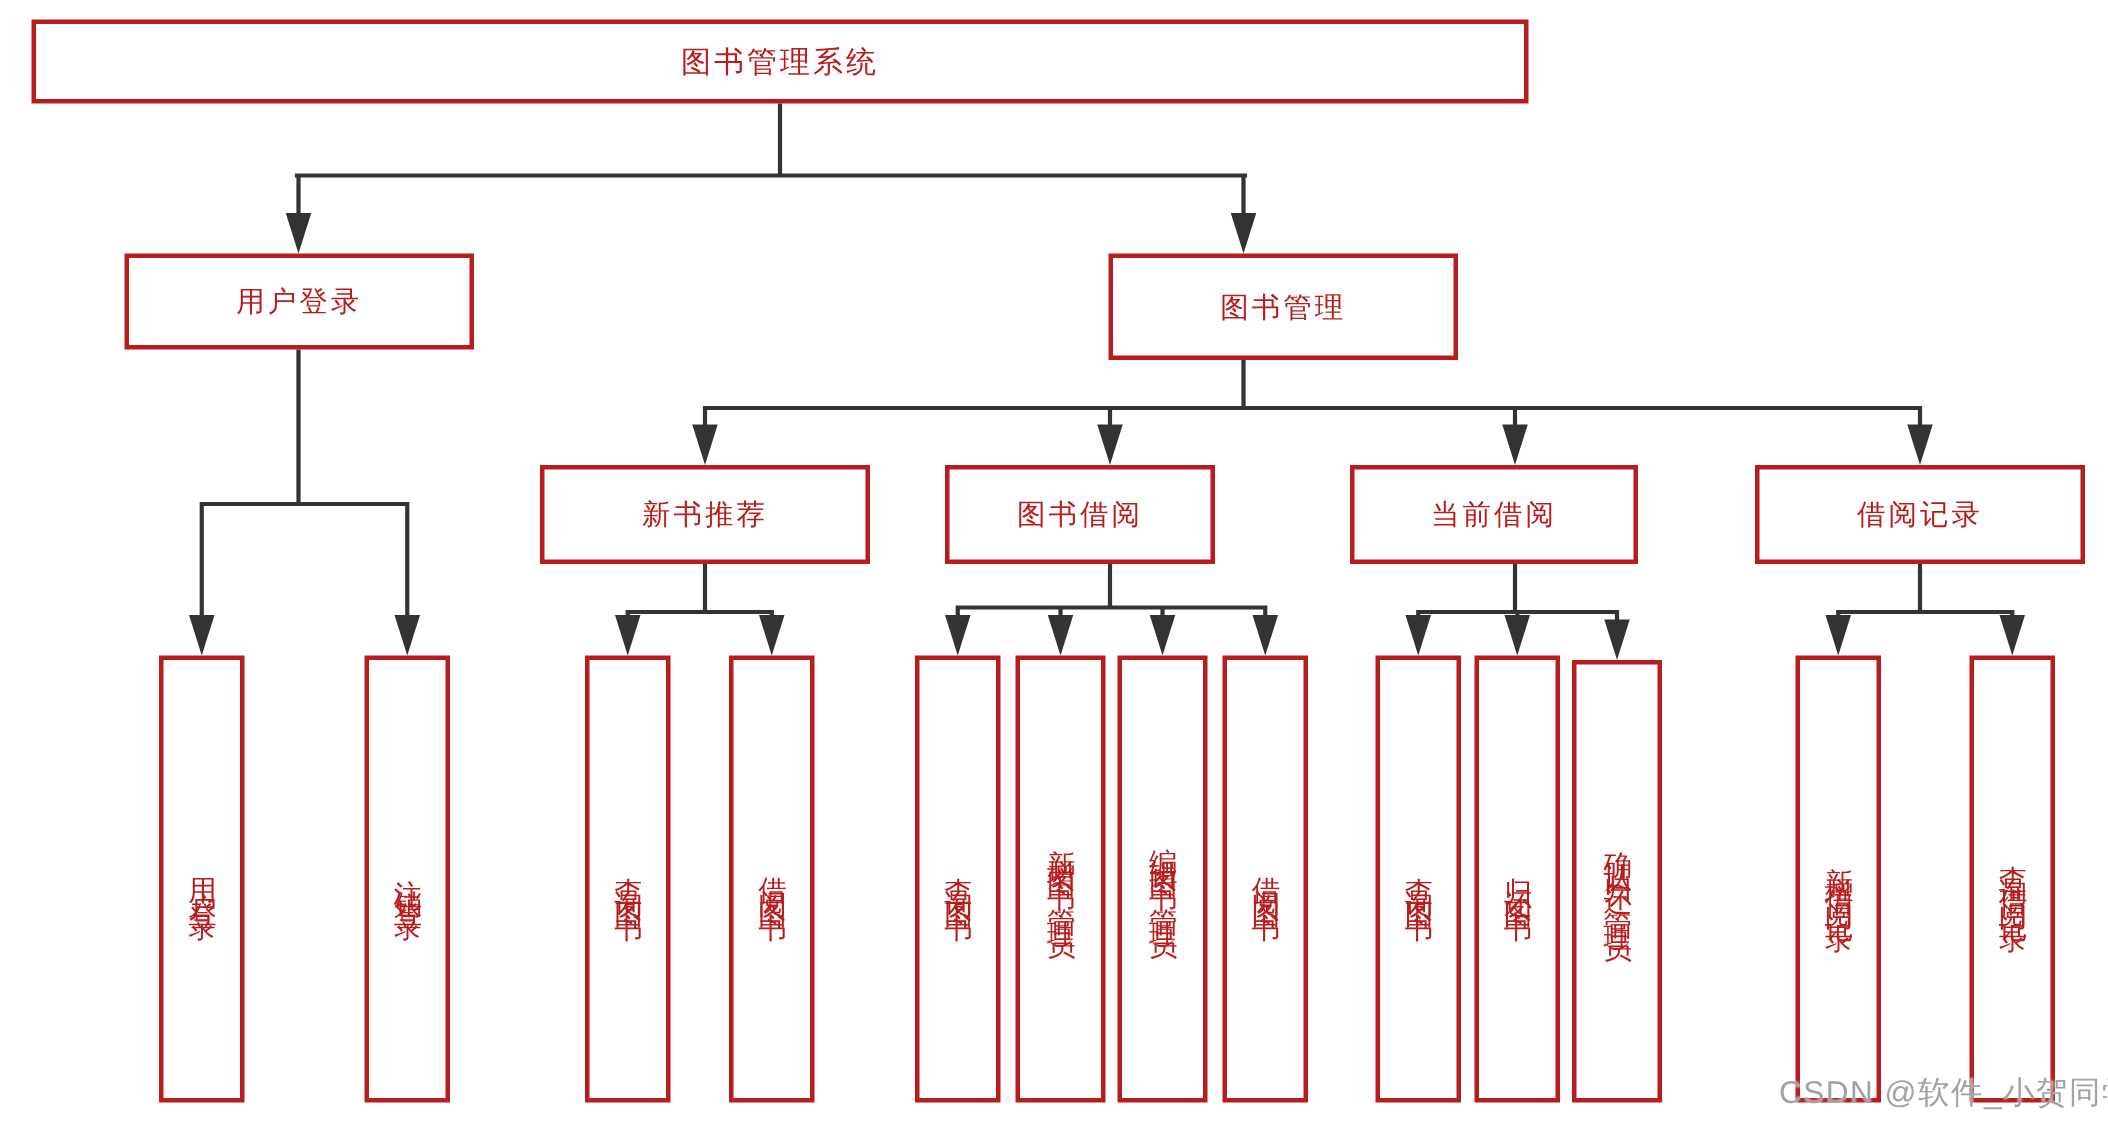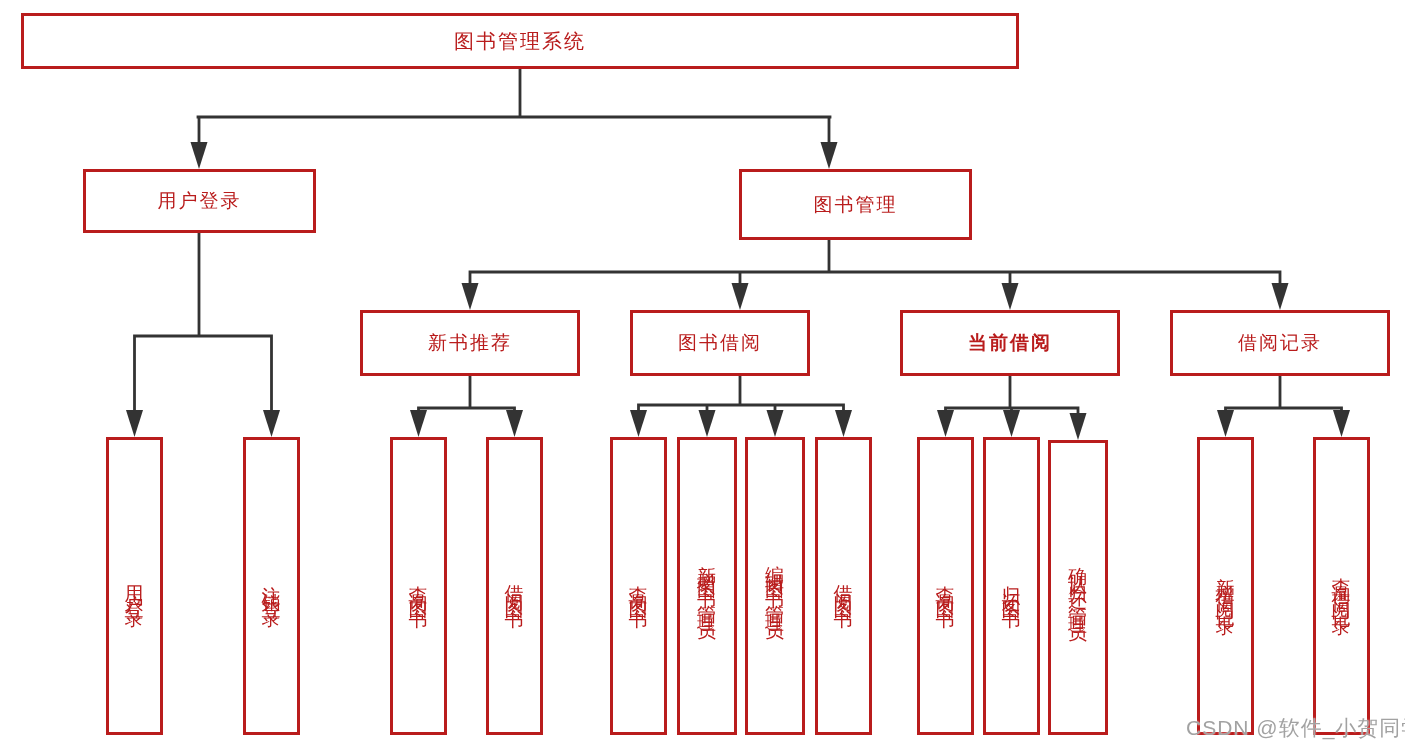--- a/index.html
+++ b/index.html
@@ -46,21 +46,21 @@
     letter-spacing: 0.42em;
     line-height: 1;
     white-space: nowrap;
   }
   
   .root-box        { left: 21px;   top: 13px;  width: 998px; height: 56px; }
   .n-user-login    { left: 83px;   top: 169px; width: 233px; height: 64px; }
   .n-book-mgmt     { left: 739px;  top: 169px; width: 233px; height: 71px; }
   .n-new-book      { left: 360px;  top: 310px; width: 220px; height: 66px; }
   .n-book-borrow   { left: 630px;  top: 310px; width: 180px; height: 66px; }
-  .n-cur-borrow    { left: 900px;  top: 310px; width: 220px; height: 66px; font-weight: bold; }
+  .n-cur-borrow    { left: 900px;  top: 310px; width: 192px; height: 66px; }
   .n-borrow-rec    { left: 1170px; top: 310px; width: 220px; height: 66px; }
   .leaf            { top: 437px; height: 298px; width: 57px; }
   .l-login         { left: 106px; }
   .l-logout        { left: 243px; }
   .l-nb-query      { left: 390px; }
   .l-nb-borrow     { left: 486px; }
   .l-bb-query      { left: 610px; }
   .l-bb-add        { left: 677px; width: 60px; }
   .l-bb-edit       { left: 745px; width: 60px; }
   .l-bb-borrow     { left: 815px; }

